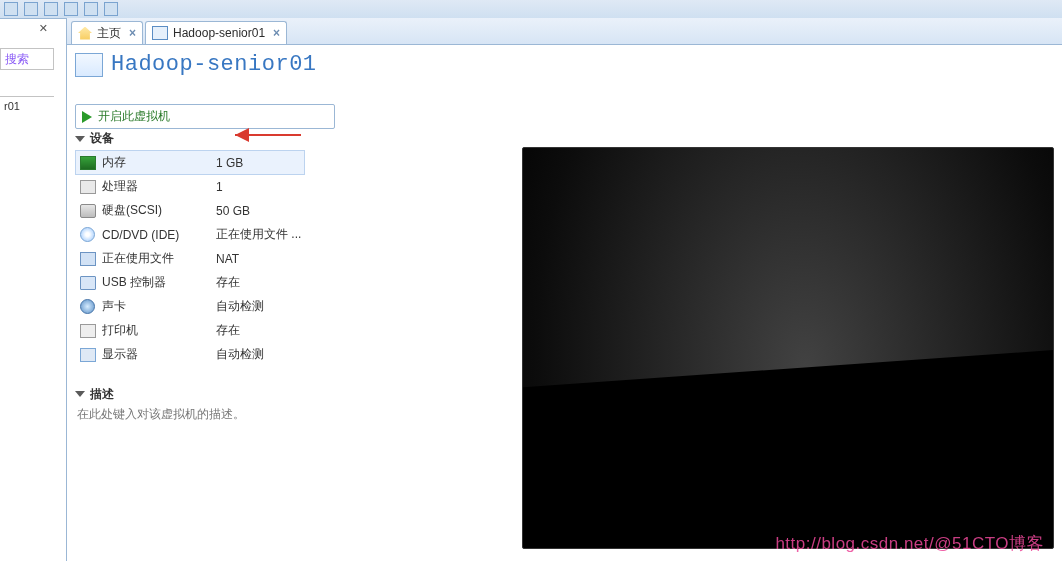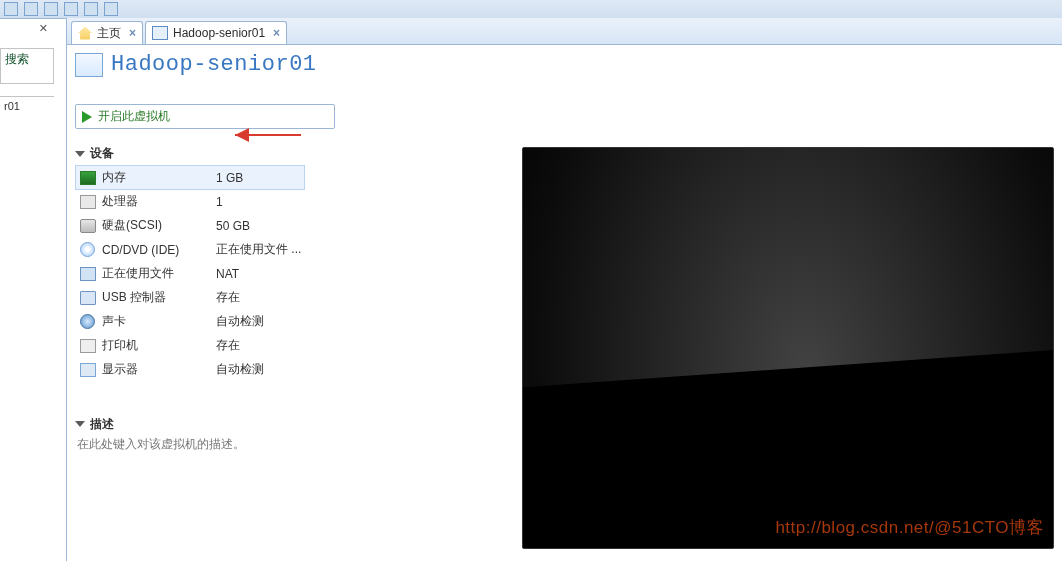--- a/index.html
+++ b/index.html
@@ -1,21 +1,21 @@
 <!DOCTYPE html>
 <html><head>
 <meta charset="utf-8">
 <style>
   html,body{margin:0;padding:0;font-family:"Microsoft YaHei","SimSun",Arial,sans-serif;font-size:12px;color:#333;background:#fff}
   body{width:1062px;height:561px;overflow:hidden;position:relative}
   .toolbar{height:18px;background:linear-gradient(#dfe9f5,#cfe0f1);border-bottom:1px solid #9bb7d5;padding-left:4px;display:flex;align-items:center;gap:6px}
   .tb-ico{width:12px;height:12px;display:inline-block;border:1px solid #7aa3cf;background:#cfe0f1}
   .left-col{position:absolute;left:0;top:18px;width:54px;height:543px}
   .left-close{position:absolute;right:6px;top:4px;font-size:11px;color:#555;cursor:pointer}
-  .search-row{position:absolute;top:30px;left:0;width:54px;height:36px;border:1px solid #c3c3c3;background:#fff;box-sizing:border-box;font-size:12px;padding:2px 4px;color:#14532d;overflow:hidden}
+  .search-row{position:absolute;top:30px;left:0;width:54px;height:22px;border:1px solid #c3c3c3;background:#fff;box-sizing:border-box;font-size:12px;padding:2px 4px;color:#8b5cf6;overflow:hidden}
   .lib-tree{position:absolute;top:78px;left:0;width:54px;height:460px;border-top:1px solid #c3c3c3}
   .lib-item{padding:3px 4px;font-size:11px;color:#333;white-space:nowrap;overflow:hidden}
   .main{position:absolute;left:66px;top:18px;right:0;bottom:0;border-left:1px solid #9bb7d5;background:#fff}
   .tabstrip{height:26px;background:linear-gradient(#eaf1fa,#d7e5f5);border-bottom:1px solid #9bb7d5;display:flex;align-items:flex-end;padding-left:4px;gap:2px}
   .tab{height:22px;background:#fff;border:1px solid #9bb7d5;border-bottom:none;border-radius:3px 3px 0 0;display:flex;align-items:center;padding:0 6px;gap:5px;font-size:12px;color:#2c2c2c;cursor:pointer}
   .tab .close{color:#6d8db2;font-weight:bold;font-size:12px;margin-left:3px;cursor:pointer}
   .home-ico{width:14px;height:13px;display:inline-block;background:linear-gradient(#ffe9a7,#f7cd60);clip-path:polygon(50% 0,100% 50%,85% 50%,85% 100%,15% 100%,15% 50%,0 50%);}
   .vm-ico{width:14px;height:12px;display:inline-block;border:1px solid #5b8dc4;background:#e6f0fb}
   .vm-content{position:absolute;left:0;top:26px;right:0;bottom:0}
   .vm-title{display:flex;align-items:center;gap:8px;padding:8px 10px 10px 8px}
@@ -23,41 +23,41 @@
   .vm-title-txt{font-family:"Courier New",monospace;font-size:22px;color:#3877c2;letter-spacing:.5px}
   .left-panel{position:absolute;left:8px;top:60px;width:260px}
   .actionbox{border:1px solid #9bb7d5;border-radius:2px;background:#fff;}
   .action-row{display:flex;align-items:center;gap:6px;padding:3px 6px;font-size:12px;cursor:pointer}
   .action-row.sel{border:1px dotted #3b76be;background:#f3f8ff;margin:-1px}
   .play-ico{width:0;height:0;border-left:10px solid #2a9a2a;border-top:6px solid transparent;border-bottom:6px solid transparent}
   .wrench-ico{width:14px;height:12px;display:inline-block;background:#c8d8ea;border:1px solid #7ba7d6;border-radius:2px}
   .arrow{position:absolute;left:178px;top:82px;width:80px;height:14px;pointer-events:none}
   .arrow-line{position:absolute;top:6px;left:0;right:14px;height:2px;background:#d93a2f}
   .arrow-head{position:absolute;left:0;top:0;width:0;height:0;border-right:14px solid #d93a2f;border-top:7px solid transparent;border-bottom:7px solid transparent}
-  .section-hdr{display:flex;align-items:center;gap:5px;color:#333;font-weight:bold;font-size:12px;margin:16px 0 3px 0}
+  .section-hdr{display:flex;align-items:center;gap:5px;color:#333;font-weight:bold;font-size:12px;margin:1px 0 3px 0}
   .tri{width:0;height:0;border-left:5px solid transparent;border-right:5px solid transparent;border-top:6px solid #5a5a5a}
   .dev-table{width:230px;border-collapse:collapse}
   .dev-table tr{height:24px}
   .dev-table tr.sel{background:#eaf2fd;border:1px solid #bcd3ef}
   .dev-table td{padding:1px 2px;font-size:12px;vertical-align:middle;white-space:nowrap}
   .dev-table td.ic{width:20px;text-align:center}
   .dev-ic{width:14px;height:12px;display:inline-block;vertical-align:middle}
   .ic-mem{background:linear-gradient(#36a23a,#1e6c22);border:1px solid #2a7a2e}
   .ic-cpu{background:#e9e9e9;border:1px solid #999}
   .ic-hdd{background:linear-gradient(#e7e7e7,#bcbcbc);border:1px solid #8a8a8a;border-radius:2px}
   .ic-cd{width:13px;height:13px;border-radius:50%;background:radial-gradient(circle,#fff 20%,#c8e1ff 60%,#a9c9ee 100%);border:1px solid #7ba7d6}
   .ic-net{background:#d2e2f5;border:1px solid #6c94c3}
   .ic-usb{background:#d8e6f7;border:1px solid #6c94c3;border-radius:1px}
   .ic-snd{width:13px;height:13px;border-radius:50%;background:radial-gradient(circle,#d6ecff,#5a8fc6);border:1px solid #4a77aa}
   .ic-prn{background:#eee;border:1px solid #9a9a9a}
   .ic-disp{background:#dfe9f5;border:1px solid #7ba7d6}
   .desc-txt{color:#777;font-size:12px;padding-left:2px}
   .preview{position:absolute;left:455px;top:103px;width:530px;height:400px;background:#000;border:1px solid #343434;border-radius:2px;overflow:hidden}
   .preview-shine{position:absolute;left:-80px;right:-80px;top:-300px;height:520px;background:radial-gradient(ellipse at 50% 100%,rgba(120,120,120,0.55),rgba(40,40,40,0.3) 55%,rgba(0,0,0,0) 72%);transform:rotate(-4deg)}
-  .watermark{position:absolute;right:18px;bottom:22px;color:#c2410c;font-size:17px;font-family:Arial;letter-spacing:.5px;opacity:.85}
+  .watermark{position:absolute;right:18px;bottom:6px;color:#ec4899;font-size:17px;font-family:Arial;letter-spacing:.5px;opacity:.85}
 </style>
 </head>
 <body>
 
 <div class="toolbar">
   <span class="tb-ico"></span>
   <span class="tb-ico"></span>
   <span class="tb-ico"></span>
   <span class="tb-ico"></span>
   <span class="tb-ico"></span>

